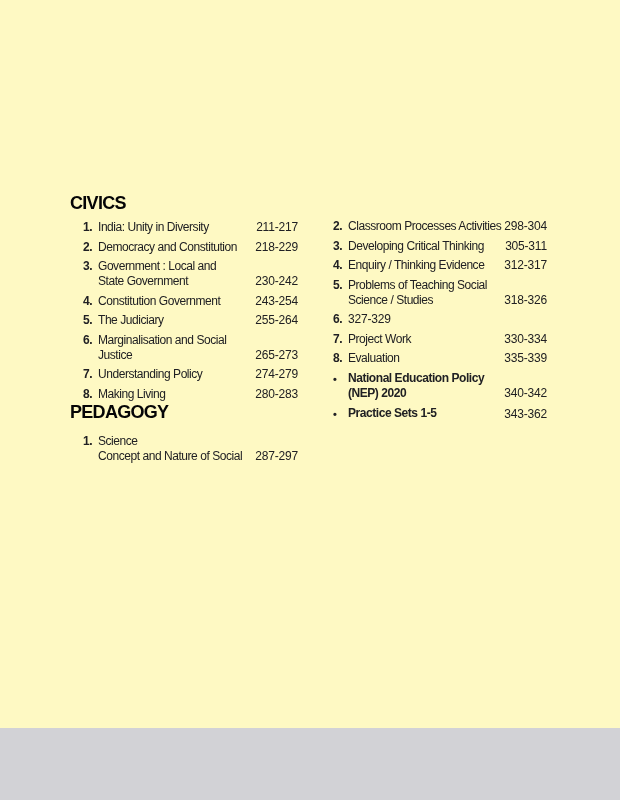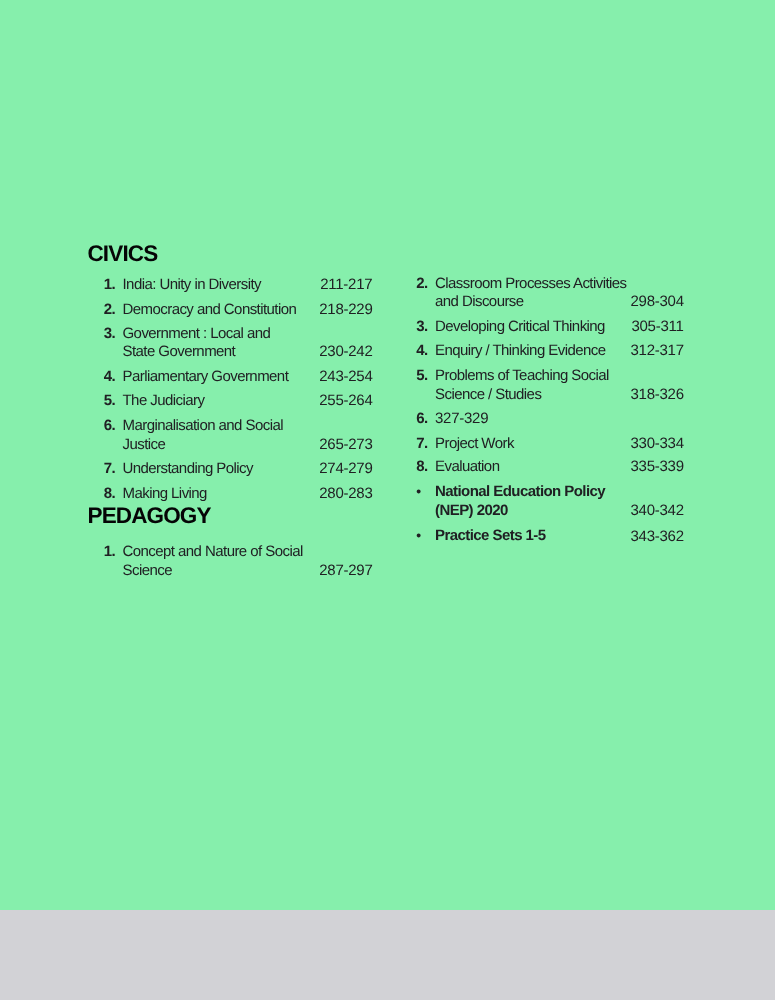--- a/index.html
+++ b/index.html
@@ -1,21 +1,21 @@
 <!DOCTYPE html>
 <html><head>
 <meta charset="utf-8">
 <style>
   html,body{margin:0;padding:0;}
   body{
     width:620px;height:800px;position:relative;overflow:hidden;
     background:#ffffff;
     font-family:"Liberation Sans",sans-serif;
   }
-  .page{position:absolute;inset:0;background:#86efac;}
+  .page{position:absolute;inset:0;background:#fef9c3;}
   .footer-band{
     position:absolute;left:0;top:728px;width:620px;height:72px;
     background:#d2d2d6;
   }
   .toc{
     position:absolute;left:70px;top:189px;width:477px;
     display:flex;color:#202023;
   }
   .col-left{width:228px;margin-right:35px;}
   .col-right{width:214px;padding-top:30px;}
@@ -74,21 +74,21 @@
         <span class="text">
             <span class="line">Government : Local and</span>
             <span class="line">State Government</span>
           </span>
         <span class="pages">230-242</span>
       </div>
 
       <div class="row">
         <span class="num">4.</span>
         <span class="text">
-            <span class="line">Parliamentary Government</span>
+            <span class="line">Constitution Government</span>
           </span>
         <span class="pages">243-254</span>
       </div>
 
       <div class="row">
         <span class="num">5.</span>
         <span class="text">
             <span class="line">The Judiciary</span>
           </span>
         <span class="pages">255-264</span>
@@ -117,35 +117,34 @@
             <span class="line">Making Living</span>
           </span>
         <span class="pages">280-283</span>
       </div>
 
       <h2 class="heading heading-pedagogy">PEDAGOGY</h2>
 
       <div class="row">
         <span class="num">1.</span>
         <span class="text">
+            <span class="line">Science</span>
             <span class="line">Concept and Nature of Social</span>
-            <span class="line">Science</span>
           </span>
         <span class="pages">287-297</span>
       </div>
 
     </div>
 
     <div class="col-right">
 
       <div class="row">
         <span class="num">2.</span>
         <span class="text">
             <span class="line">Classroom Processes Activities</span>
-            <span class="line">and Discourse</span>
           </span>
         <span class="pages">298-304</span>
       </div>
 
       <div class="row">
         <span class="num">3.</span>
         <span class="text">
             <span class="line">Developing Critical Thinking</span>
           </span>
         <span class="pages">305-311</span>

